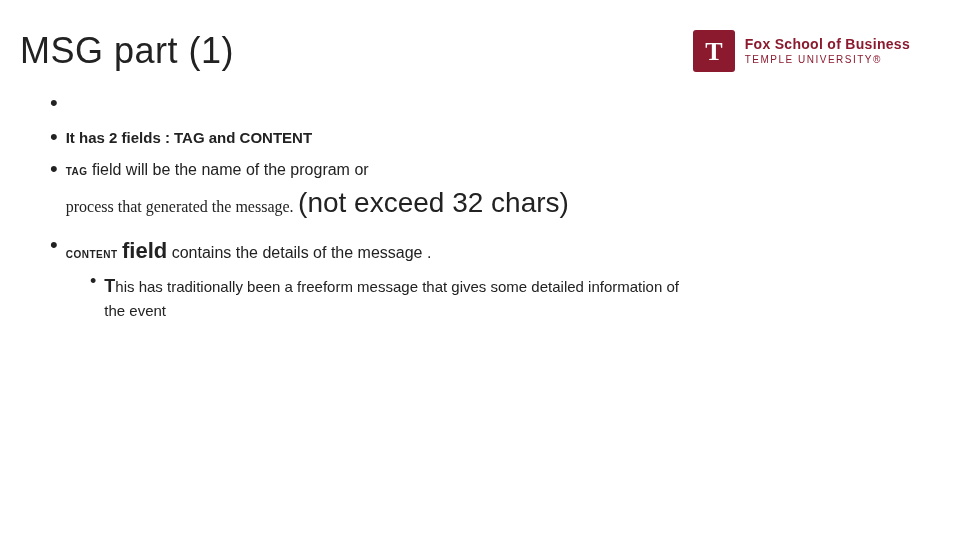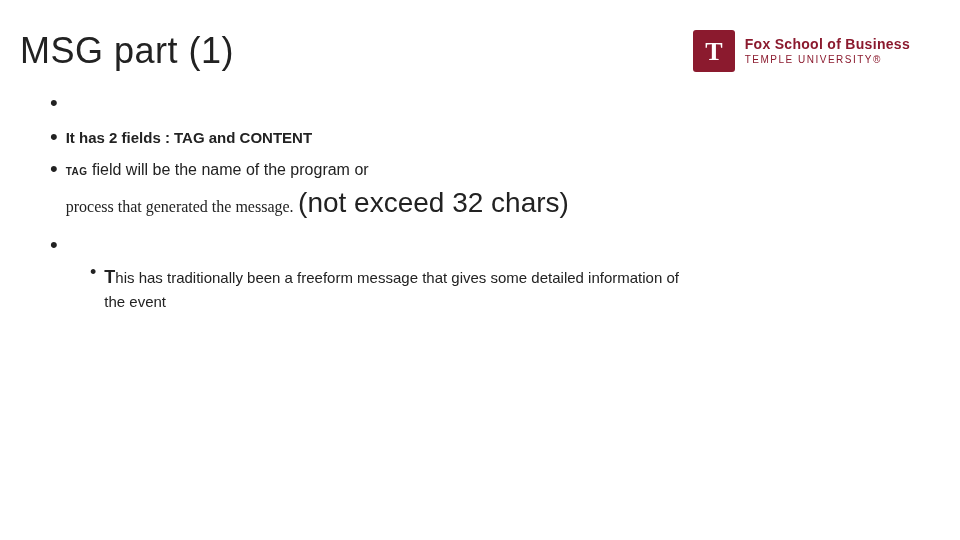--- a/index.html
+++ b/index.html
@@ -149,20 +149,25 @@
       <div class="bullet-text">
         <span class="bold-caps">TAG</span>
         <span> field will be the name of the program or</span><br>
         <span style="margin-left:0;font-family:Liberation Serif, serif;">process that generated the message.</span>
         <span style="font-size:28px; font-weight:400;">(not exceed 32 chars)</span>
       </div>
     </div>
 
     <div class="bullet-item" style="margin-bottom:4px;">
       <span class="bullet">•</span>
+      <div class="bullet-text">
+        <span class="bold-caps">CONTENT</span>
+        <span style="font-size:22px; font-weight:700;"> field</span>
+        <span> contains the details of the message .</span>
+      </div>
     </div>
 
     <div class="bullet-item sub-bullet">
       <span class="bullet" style="font-size:18px;">•</span>
       <div class="bullet-text">
         <span style="font-size:18px; font-weight:700;">T</span><span>his has traditionally been a freeform message that gives some detailed information of<br>the event</span>
       </div>
     </div>
 
   </div>

